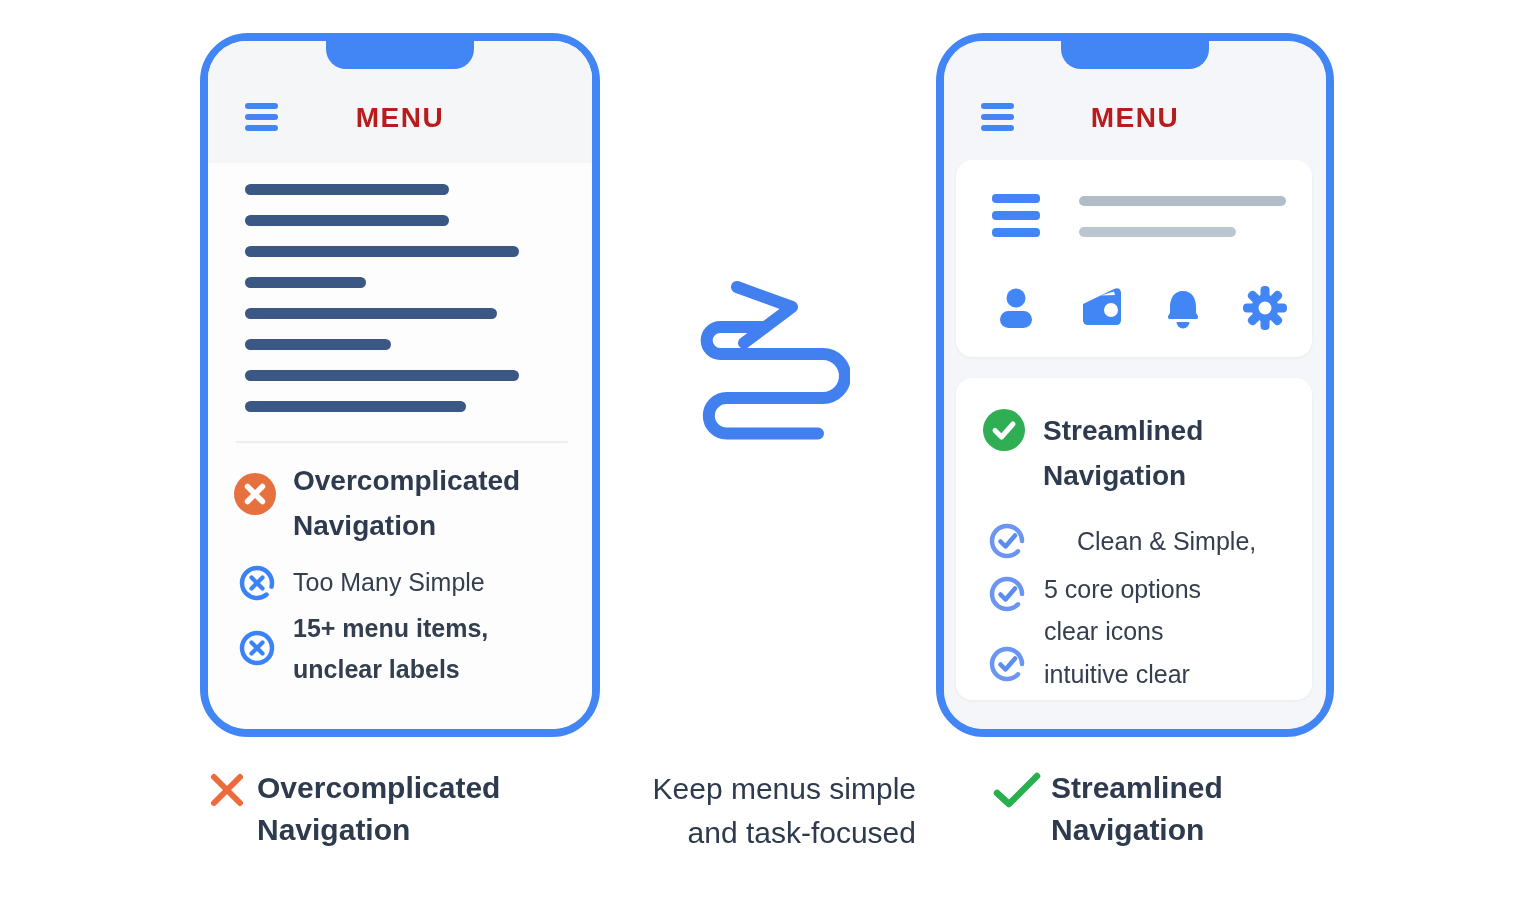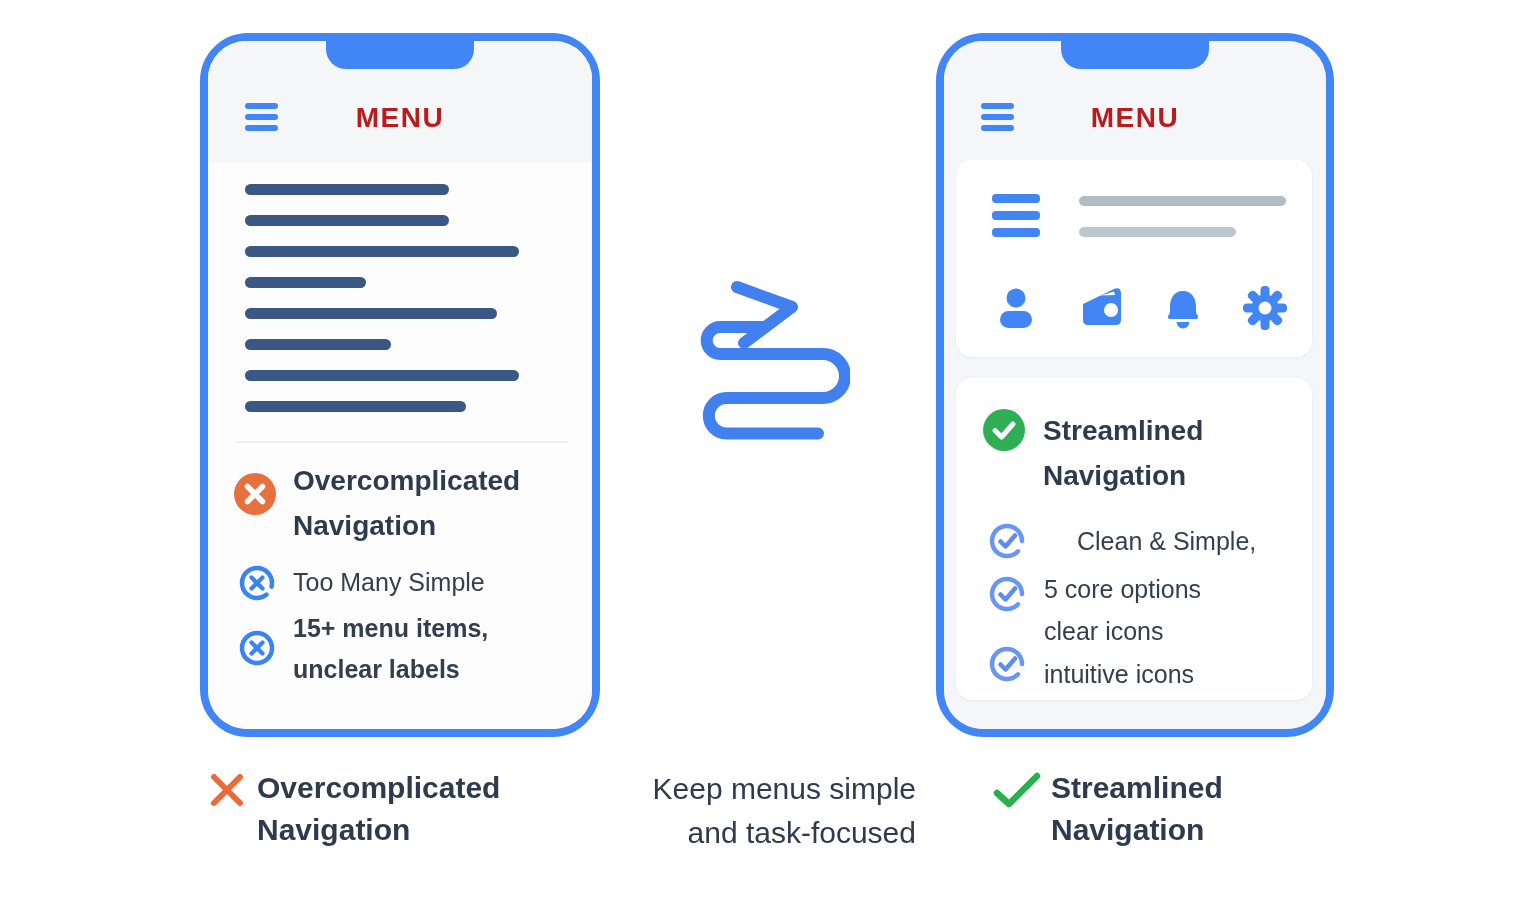--- a/index.html
+++ b/index.html
@@ -202,21 +202,21 @@
         </svg>
     </div>
     <div class="bullet-text bt-right" style="left:100px; top:527px; width:205px;">5 core options clear icons</div>
 
     <div class="mini-badge" style="left:45px; top:605px;">
       <svg viewBox="0 0 36 36">
           <circle cx="18" cy="18" r="15" fill="none" stroke="#6b95f3" stroke-width="4.5" pathLength="100" stroke-dasharray="88 12" stroke-dashoffset="-12" stroke-linecap="round"></circle>
         <path d="M11.5 18.5 L16.5 23.5 L26 12.5" stroke="#5b8cf0" stroke-width="4.5" stroke-linecap="round" stroke-linejoin="round" fill="none"></path>
         </svg>
     </div>
-    <div class="bullet-text bt-right" style="left:100px; top:612px; width:230px;">intuitive icons</div>
+    <div class="bullet-text bt-right" style="left:100px; top:612px; width:230px;">intuitive clear</div>
   </div>
 </div>
 
 <div class="footer-icon" style="left:209px; top:772px; width:36px; height:36px;">
   <svg viewBox="0 0 36 36">
       <path d="M5 5 L31 31 M31 5 L5 31" stroke="#ed6a3c" stroke-width="6" stroke-linecap="round" fill="none"></path>
     </svg>
 </div>
 <div class="caption-bold" style="left:257px; top:767px; width:290px;">Overcomplicated Navigation</div>
 

